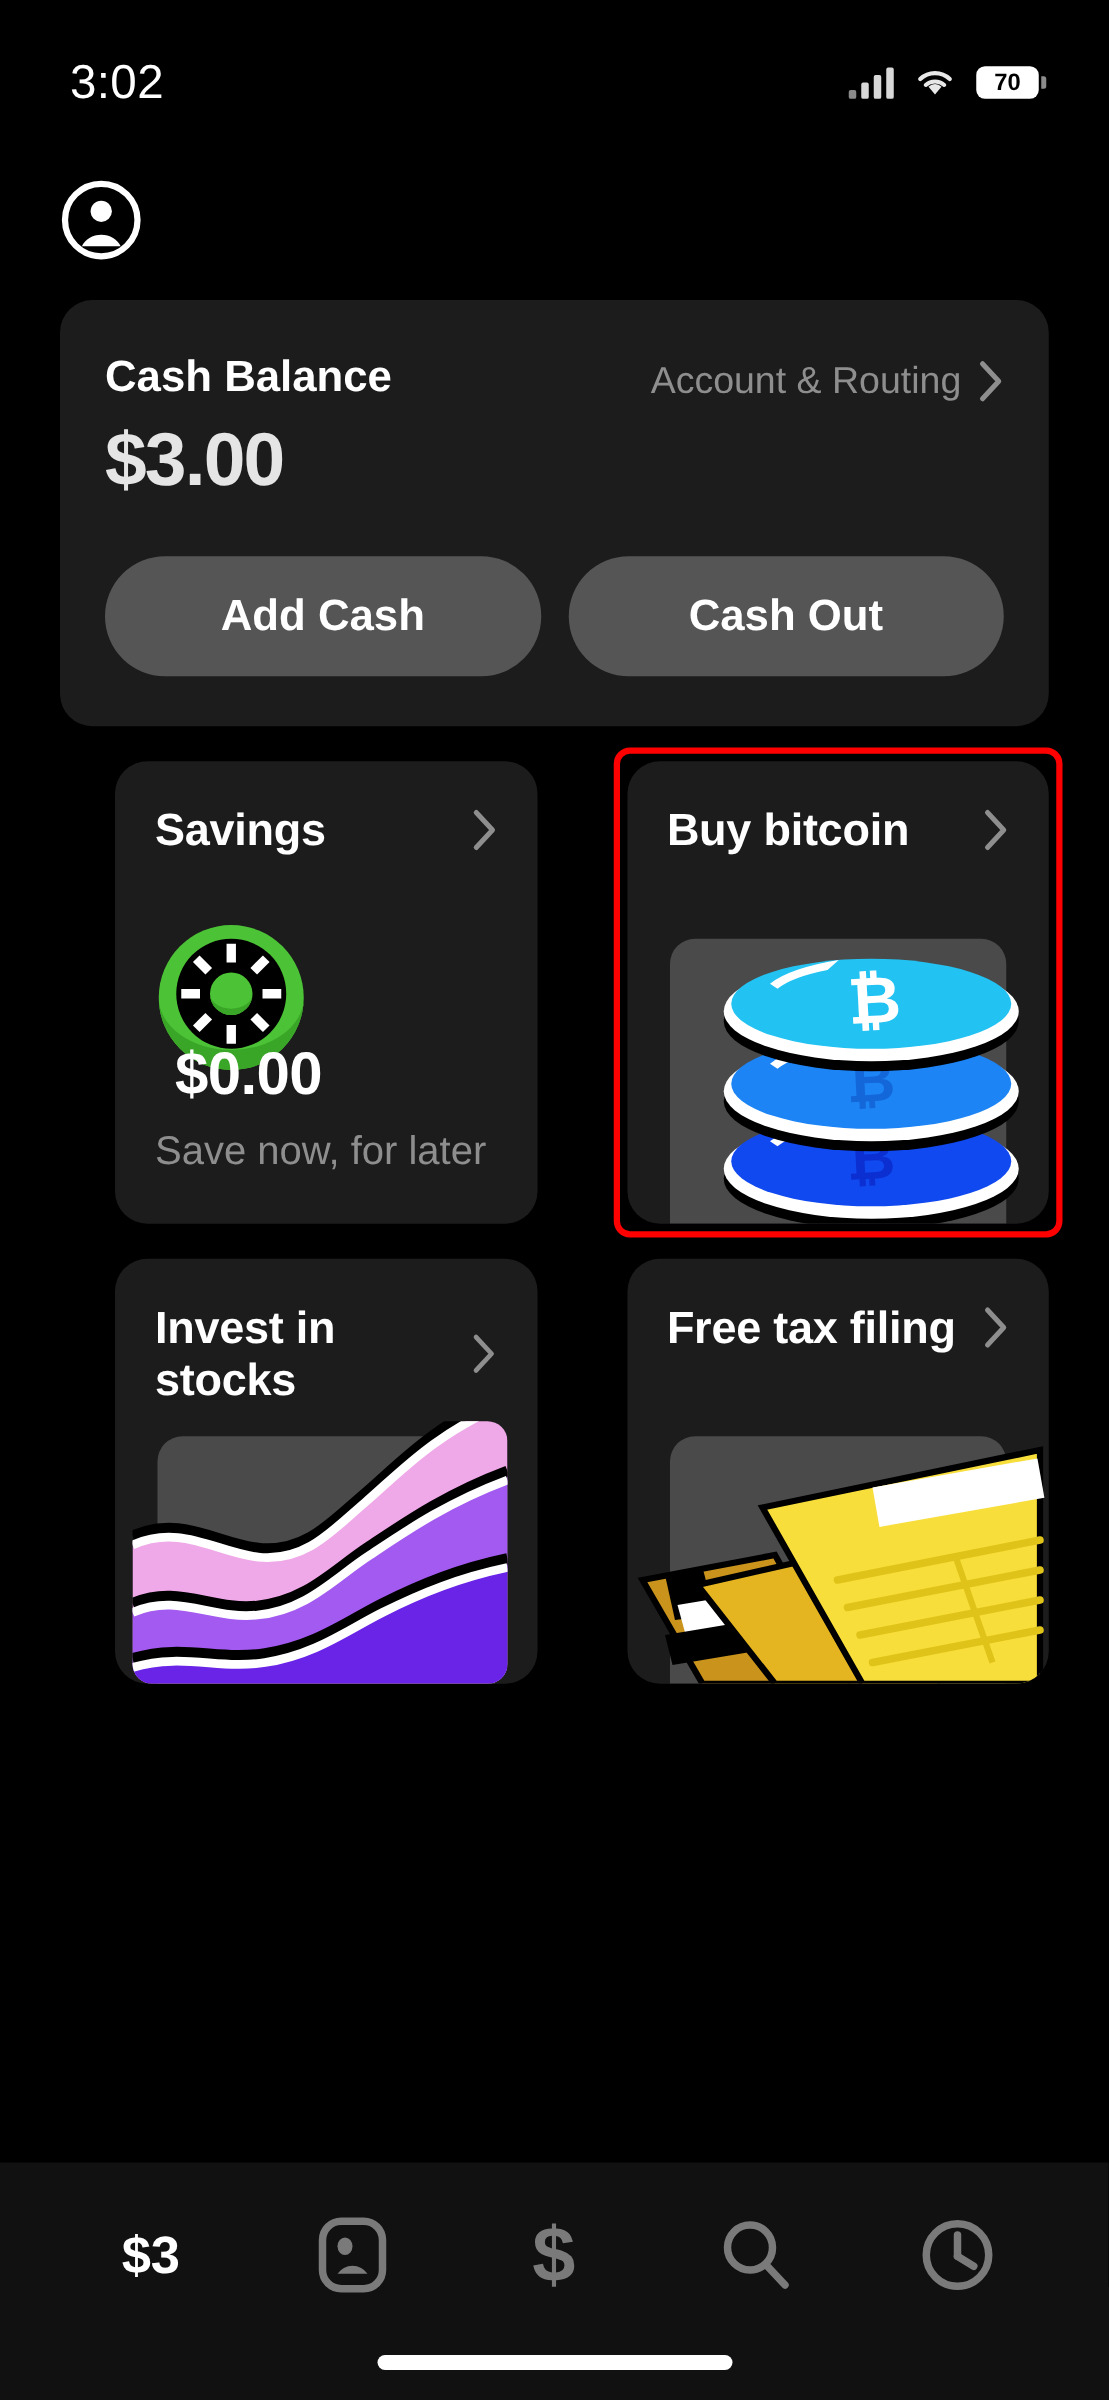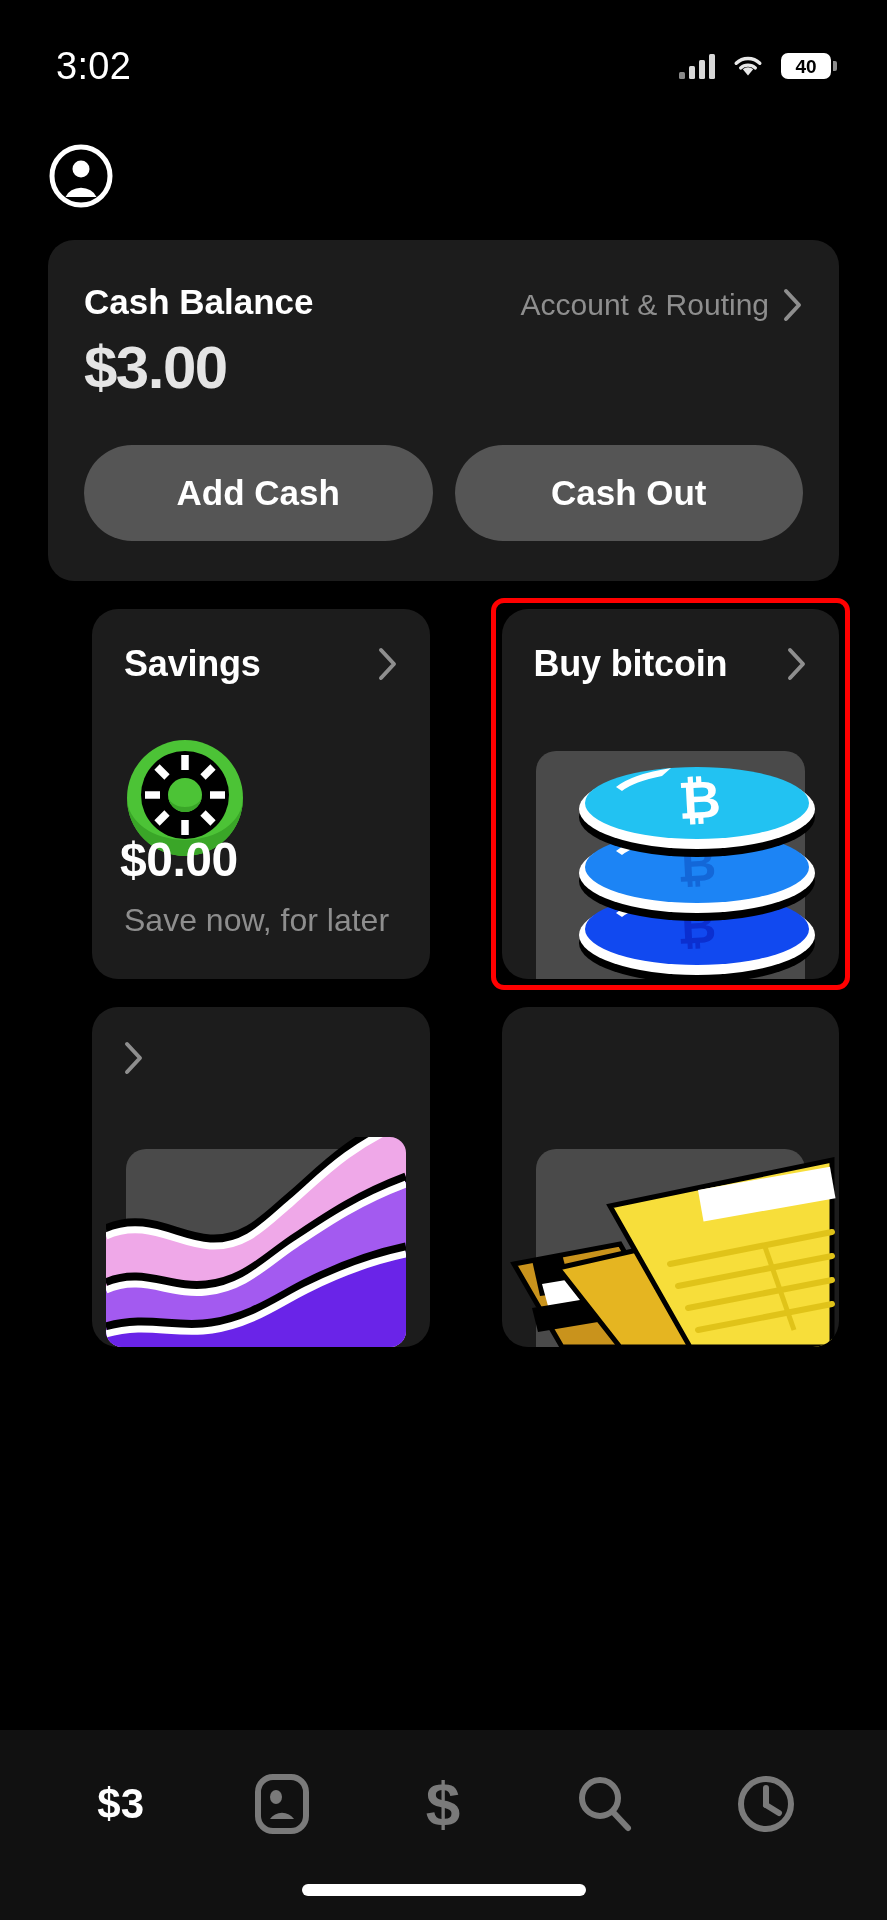--- a/index.html
+++ b/index.html
@@ -124,21 +124,21 @@
     border-radius: 2px;
   }
   .tile-wrap.highlight .tile { flex:1; }
 
   
   .vault {
     position:absolute; left:32px; top:10px;
     width:122px; height:122px;
   }
   .savings-amount {
-    position:absolute; left:28px; bottom:92px;
+    position:absolute; left:48px; bottom:92px;
     color:#ffffff; font-size:48px; font-weight:700; letter-spacing:-0.5px;
   }
   .savings-sub {
     position:absolute; left:32px; bottom:40px;
     color:#8e8e8e; font-size:32px; font-weight:400;
   }
 
   
   .tile.tall { height: 340px; }
 
@@ -169,21 +169,21 @@
           <i></i>
           <i></i>
           <i></i>
       </div>
       <svg width="34" height="26" viewBox="0 0 34 26">
         <path d="M17 22.5 l5.2 -6.2 a7.6 7.6 0 0 0 -10.4 0 Z" fill="#e8e8e8"></path>
         <path d="M5.2 10.2 a17 17 0 0 1 23.6 0" stroke="#e8e8e8" stroke-width="3.4" fill="none" stroke-linecap="round"></path>
         <path d="M9.6 15.0 a11 11 0 0 1 14.8 0" stroke="#e8e8e8" stroke-width="3.2" fill="none" stroke-linecap="round"></path>
       </svg>
       <div class="battery">
-        <span>40</span>
+        <span>70</span>
       </div>
     </div>
   </div>
 
   <div class="header">
     <div class="avatar-btn">
       <svg width="66" height="66" viewBox="0 0 66 66">
         <circle cx="33" cy="33" r="29" fill="none" stroke="#ffffff" stroke-width="5"></circle>
         <circle cx="33" cy="26" r="8.5" fill="#ffffff"></circle>
         <path d="M17.5 54 a16.5 14 0 0 1 31 0 Z" fill="#ffffff"></path>
@@ -281,20 +281,21 @@
           </div>
         </div>
       </div>
     </div>
 
     <div class="grid-row">
 
       <div class="tile-wrap">
         <div class="tile tall">
           <div class="tile-head">
+            <div class="tile-title">Invest in stocks</div>
             <svg width="20" height="34" viewBox="0 0 20 34">
               <path d="M3 3 L16 17 L3 31" stroke="#8e8e8e" stroke-width="4" fill="none" stroke-linecap="round" stroke-linejoin="round"></path>
             </svg>
           </div>
           <div class="tile-art">
             <div class="art-plate"></div>
             <svg style="position:absolute; left:14px; bottom:0;" width="330" height="210" viewBox="0 0 330 210" preserveAspectRatio="none">
               <defs>
                 <clipPath id="stockClip">
                     <rect x="0" y="0" width="300" height="210" rx="16"></rect>
@@ -314,20 +315,26 @@
                 <path d="M0 190 C40 178 70 192 106 186 C146 180 172 160 200 146 C232 130 262 118 300 110" stroke="#000000" stroke-width="9" fill="none"></path>
                 <path d="M0 197 C40 185 70 199 106 193 C146 187 172 167 200 153 C232 137 262 125 300 117" stroke="#ffffff" stroke-width="7" fill="none"></path>
               </g>
             </svg>
           </div>
         </div>
       </div>
 
       <div class="tile-wrap">
         <div class="tile tall">
+          <div class="tile-head">
+            <div class="tile-title">Free tax filing</div>
+            <svg width="20" height="34" viewBox="0 0 20 34">
+              <path d="M3 3 L16 17 L3 31" stroke="#8e8e8e" stroke-width="4" fill="none" stroke-linecap="round" stroke-linejoin="round"></path>
+            </svg>
+          </div>
           <div class="tile-art">
             <div class="art-plate"></div>
             <svg style="position:absolute; left:0; bottom:0;" width="340" height="215" viewBox="0 0 340 215">
 
               <path d="M12 132 L118 112 L176 215 L60 215 Z" fill="#C9931C"></path>
               <path d="M12 132 L118 112 L176 215 L60 215 Z" fill="none" stroke="#000000" stroke-width="5"></path>
               <path d="M30 128 L60 122 L70 160 L38 164 Z" fill="#000000"></path>
               <path d="M40 152 L76 146 L82 168 L46 174 Z" fill="#ffffff"></path>
               <path d="M30 176 L90 166 L96 190 L36 200 Z" fill="#000000"></path>
 

